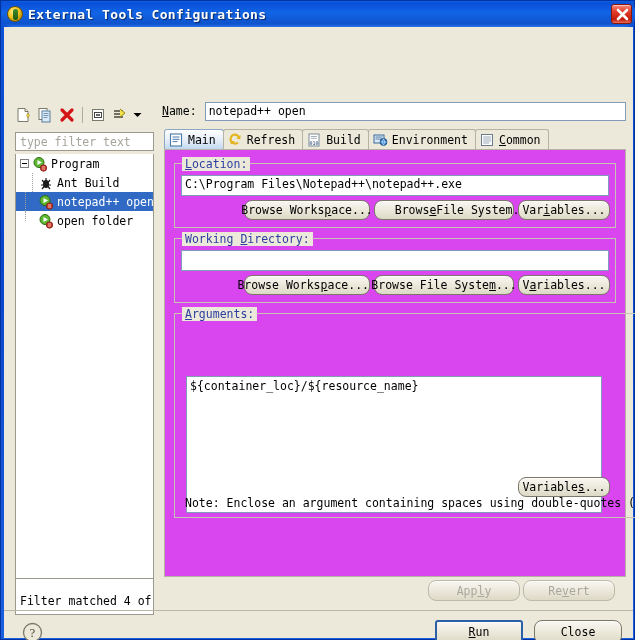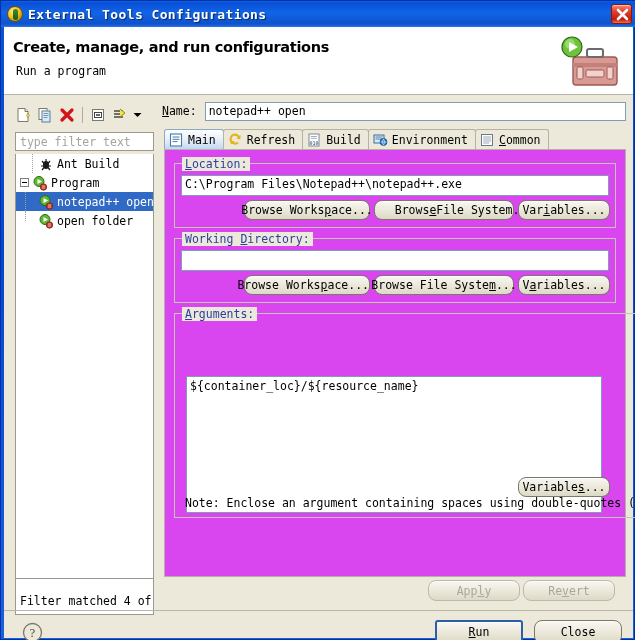--- a/index.html
+++ b/index.html
@@ -16,21 +16,21 @@
     position: absolute; left: 0; top: 0;
     width: 635px; height: 640px;
     background: linear-gradient(to bottom, #0b53d8 0%, #0a46cd 40%, #1a5fe0 100%);
     border: 1px solid #0033a0;
   }
 
   
   #titlebar {
     position: absolute; left: 0; top: 0; width: 635px; height: 26px;
     background: linear-gradient(to bottom, #0b62e8 0%, #0a4fd8 8%, #1165e6 45%, #0f52cc 88%, #2a74ea 100%);
-    display: flex; align-items: center;
+    display: flex; align-items: center; border-radius: 12px;
   }
   #title-icon {
     width: 16px; height: 16px; margin-left: 6px; margin-right: 5px;
     border-radius: 50%;
     background: radial-gradient(circle at 35% 30%, #ffe97a 0%, #f2c21e 45%, #9a7000 100%);
     border: 1px solid #6d5000;
     position: relative; flex: none;
   }
   #title-icon::after {
     content: ""; position: absolute; left: 5px; top: 2px;
@@ -295,37 +295,20 @@
     <span id="title-text">External Tools Configurations</span>
     <div id="close-btn">
       <svg width="15" height="15" viewBox="0 0 15 15">
         <path d="M3 3 L12 12 M12 3 L3 12" stroke="#ffffff" stroke-width="2.6" stroke-linecap="round"></path>
       </svg>
     </div>
   </div>
 
   <div id="body">
 
-    <div id="header">
-      <div id="header-title">Create, manage, and run configurations</div>
-      <div id="header-sub">Run a program</div>
-      <svg id="header-icon" viewBox="0 0 62 55">
-
-        <rect x="16" y="22" width="44" height="28" rx="3" fill="#d99a94" stroke="#9b5a55" stroke-width="1.4"></rect>
-        <rect x="16" y="28" width="44" height="4" fill="#c4817b"></rect>
-        <rect x="30" y="14" width="16" height="8" rx="2" fill="none" stroke="#6b6b6b" stroke-width="2"></rect>
-        <rect x="20" y="32" width="6" height="12" rx="1.5" fill="#f2d2cd" stroke="#9b5a55" stroke-width="1"></rect>
-        <rect x="50" y="32" width="6" height="12" rx="1.5" fill="#f2d2cd" stroke="#9b5a55" stroke-width="1"></rect>
-        <rect x="29" y="35" width="18" height="7" rx="1.5" fill="#f2d2cd" stroke="#9b5a55" stroke-width="1"></rect>
-
-        <circle cx="15" cy="12" r="10" fill="#6fc23c" stroke="#2e6b10" stroke-width="1.2"></circle>
-        <circle cx="13" cy="9" r="5" fill="#a9e57d" opacity=".7"></circle>
-        <path d="M12 7 L21 12 L12 17 Z" fill="#ffffff"></path>
-      </svg>
-    </div>
 
     <div id="left-toolbar">
       <div class="tbtn">
         <svg width="16" height="16" viewBox="0 0 16 16">
           <path d="M3 1.5 h7 l3 3 v10 h-10 z" fill="#ffffff" stroke="#7a7a6a" stroke-width="1"></path>
           <path d="M10 1.5 v3 h3" fill="#e6e6d8" stroke="#7a7a6a" stroke-width="1"></path>
           <path d="M11.5 8.5 l1.5 -2 l1.5 2 l-1.5 2 z" fill="#f5e04a" stroke="#a88c10" stroke-width=".7"></path>
         </svg>
       </div>
       <div class="tbtn">
@@ -357,43 +340,43 @@
       <div class="tbtn-arrow">
         <svg width="9" height="6" viewBox="0 0 9 6">
             <path d="M0.5 1 L4.5 5 L8.5 1 Z" fill="#000"></path>
           </svg>
       </div>
     </div>
 
     <div id="filter-box">type filter text</div>
 
     <div id="tree-panel">
-
-      <div class="tnode" style="padding-left:22px;">
-        <div class="dotline" style="left:16px;"></div>
-        <span class="ticon">
-          <svg width="16" height="16" viewBox="0 0 16 16">
-            <ellipse cx="8" cy="9" rx="3" ry="4" fill="#1a1a1a"></ellipse>
-            <path d="M8 3 v3 M4 5 l2.5 3 M12 5 l-2.5 3 M3 10 h3 M13 10 h-3 M4 14 l2.5 -3 M12 14 l-2.5 -3" stroke="#1a1a1a" stroke-width="1.2"></path>
-          </svg>
-        </span>
-        <span class="tlabel">Ant Build</span>
-      </div>
 
       <div class="tnode" style="padding-left:4px;">
         <span class="twist"></span>
         <span class="ticon" style="margin-left:3px;">
           <svg width="16" height="16" viewBox="0 0 16 16">
             <circle cx="7" cy="6.5" r="5" fill="#5fb832" stroke="#2c6a0f" stroke-width="1"></circle>
             <path d="M5.5 4 L10 6.5 L5.5 9 Z" fill="#ffffff"></path>
             <circle cx="11.5" cy="12" r="3.2" fill="#c73b2b" stroke="#7a1d12" stroke-width=".8"></circle>
             <path d="M10 11 h3 M10 13 h3" stroke="#ffe9e5" stroke-width=".7"></path>
           </svg>
         </span>
         <span class="tlabel">Program</span>
+      </div>
+
+      <div class="tnode" style="padding-left:22px;">
+        <div class="dotline" style="left:16px;"></div>
+        <span class="ticon">
+          <svg width="16" height="16" viewBox="0 0 16 16">
+            <ellipse cx="8" cy="9" rx="3" ry="4" fill="#1a1a1a"></ellipse>
+            <path d="M8 3 v3 M4 5 l2.5 3 M12 5 l-2.5 3 M3 10 h3 M13 10 h-3 M4 14 l2.5 -3 M12 14 l-2.5 -3" stroke="#1a1a1a" stroke-width="1.2"></path>
+          </svg>
+        </span>
+        <span class="tlabel">Ant Build</span>
       </div>
 
       <div class="tnode selected" style="padding-left:22px;">
         <div class="dotline" style="left:9px;"></div>
         <span class="ticon">
           <svg width="16" height="16" viewBox="0 0 16 16">
             <circle cx="7" cy="6.5" r="5" fill="#5fb832" stroke="#2c6a0f" stroke-width="1"></circle>
             <path d="M5.5 4 L10 6.5 L5.5 9 Z" fill="#ffffff"></path>
             <circle cx="11.5" cy="12" r="3.2" fill="#c73b2b" stroke="#7a1d12" stroke-width=".8"></circle>
             <path d="M10 11 h3 M10 13 h3" stroke="#ffe9e5" stroke-width=".7"></path>

